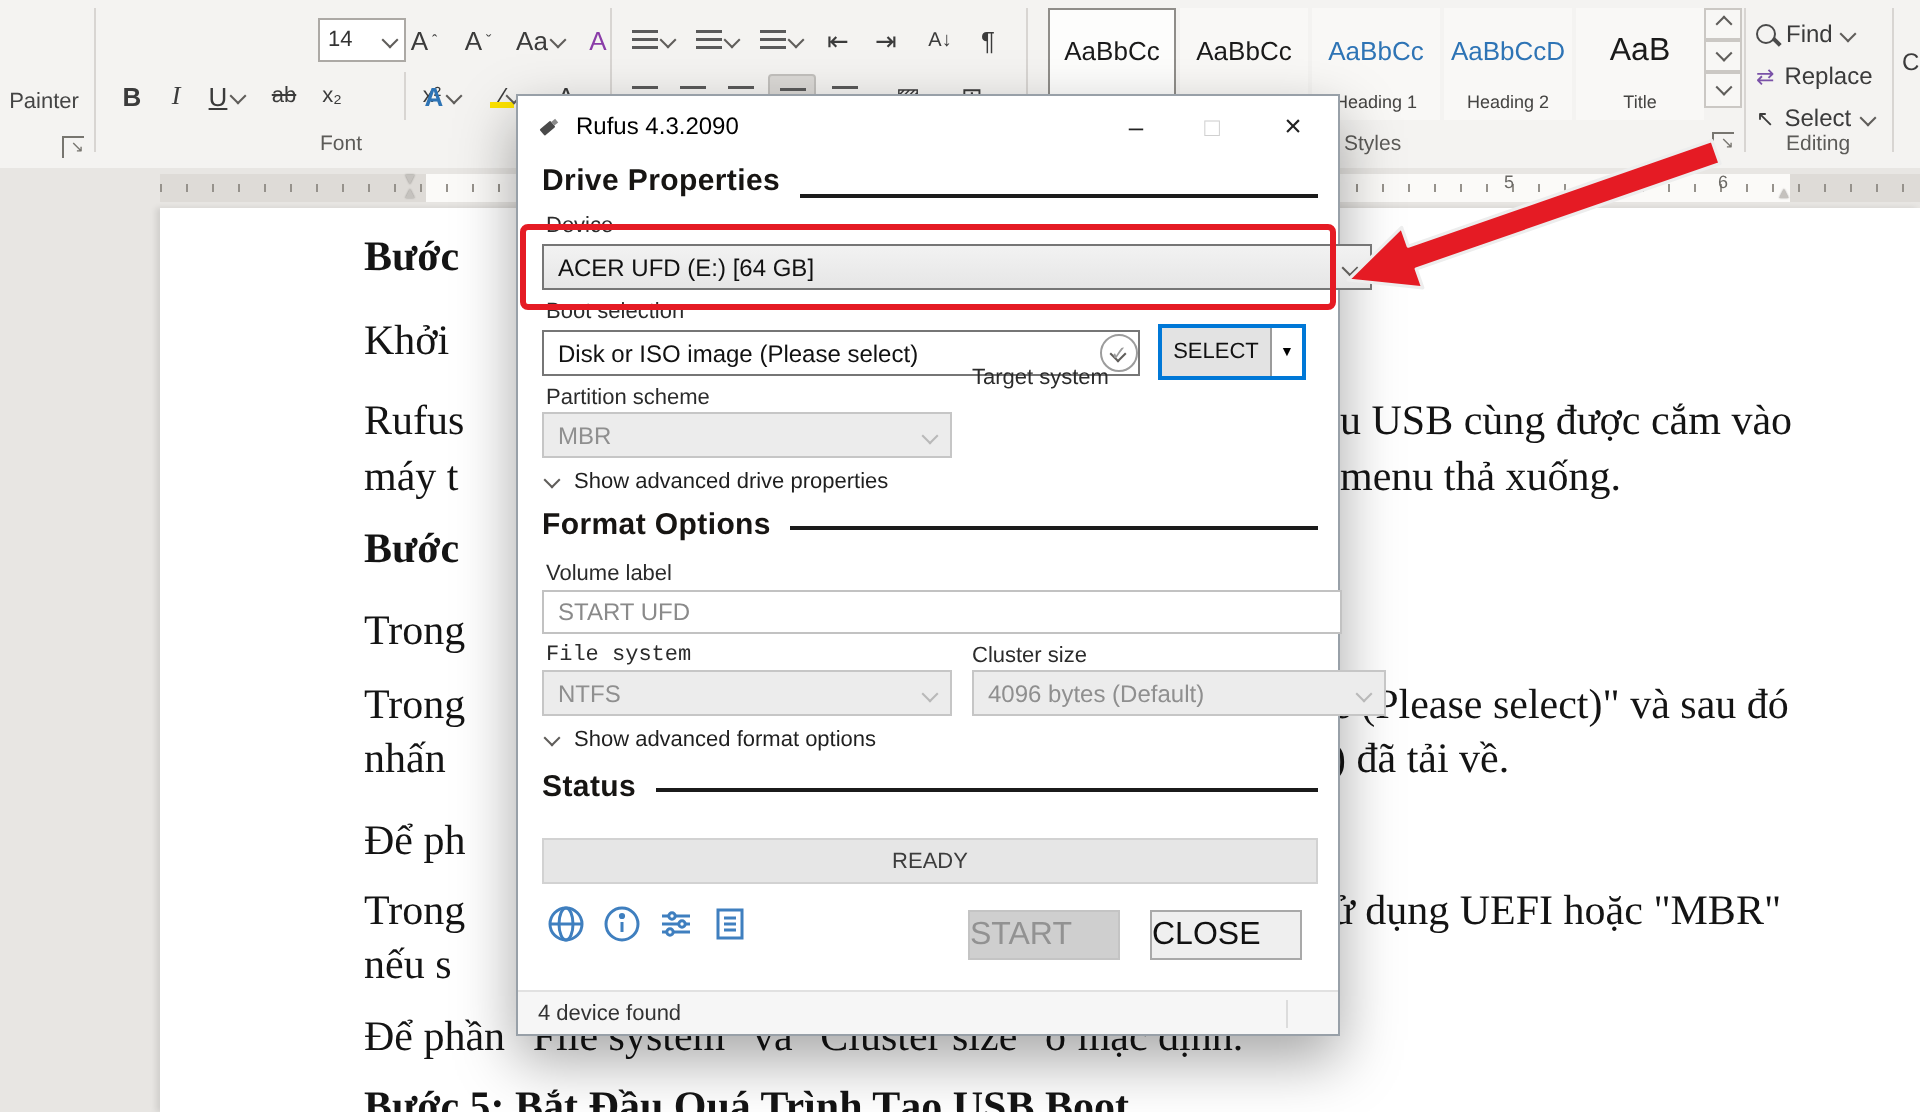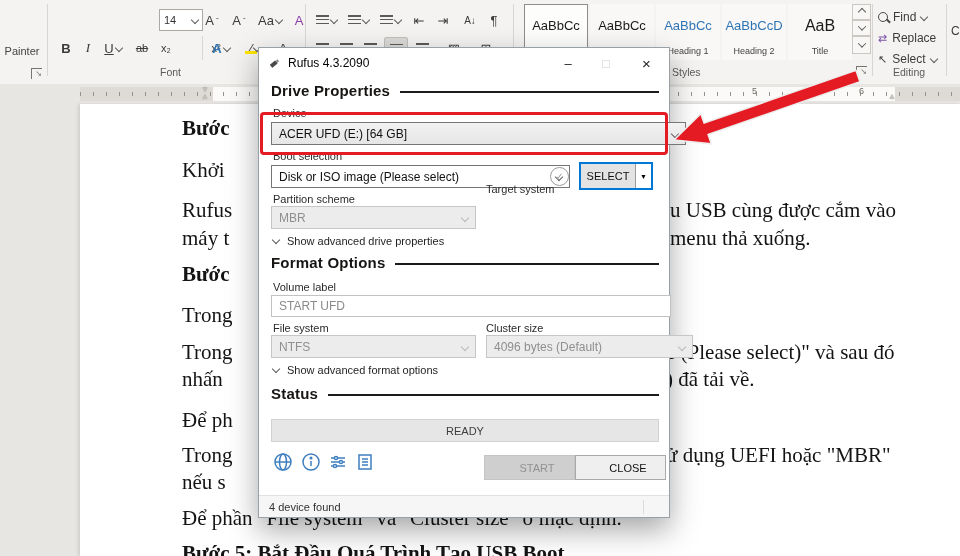--- a/index.html
+++ b/index.html
@@ -60,22 +60,22 @@
          display:flex;align-items:center;padding:0 20px 0 7px;font-size:12px;color:#111;white-space:nowrap;overflow:hidden;}
   .combo .chev{position:absolute;right:7px;}
   .combo.white{background:#fff;}
   .combo.dis{background:#ececec;border-color:#c6c6c6;color:#8f8f8f;}
   .combo.dis .chev{border-color:#b9b9b9;}
   .tbox{position:absolute;height:20px;border:1px solid #c2c2c2;background:#fff;display:flex;align-items:center;
         padding:0 7px;font-size:12px;color:#8a8a8a;}
   .advlink{position:absolute;left:14px;font-size:11px;color:#1f1f1f;display:flex;gap:8px;align-items:center;}
   .prog{position:absolute;left:12px;width:386px;height:21px;background:#e6e6e6;border:1px solid #d2d2d2;
         display:flex;align-items:center;justify-content:center;font-size:11px;color:#3d3d3d;}
-  .btn{position:absolute;height:23px;display:flex;align-items:center;justify-content:center;font-size:11px;
-       border:1px solid #a9a9a9;background:#efefef;color:#111;padding-left:15px;}
+  .btn{position:absolute;height:23px;display:flex;align-items:center;justify-content:flex-start;font-size:16px;
+       border:1px solid #a9a9a9;background:#efefef;color:#111;}
   .btn.dis{background:#cfcfcf;color:#929292;border-color:#c4c4c4;}
   .selwrap{position:absolute;left:320px;top:114px;width:70px;height:24px;border:2px solid #0078d7;display:flex;background:#fff;}
   .selmain{flex:1;background:#e3e3e3;display:flex;align-items:center;justify-content:center;font-size:11px;color:#111;}
   .selarrow{width:15px;border-left:1px solid #9b9b9b;display:flex;align-items:center;justify-content:center;
             font-size:7px;color:#000;background:#fff;}
   .ckc{position:absolute;width:17px;height:17px;border:1.5px solid #9c9c9c;border-radius:50%;
        display:flex;align-items:center;justify-content:center;font-size:10px;color:#9c9c9c;}
   .sbar{position:absolute;left:0;right:0;bottom:0;height:21px;background:#f6f6f6;border-top:1px solid #e1e1e1;
         display:flex;align-items:center;padding-left:10px;font-size:11px;color:#333;}
   .sdiv{position:absolute;right:25px;top:4px;bottom:3px;width:1px;background:#dcdcdc;}
@@ -299,21 +299,21 @@
     <div class="cap" style="left:290px;">
         <span>–</span>
       </div>
     <div class="cap" style="left:328px;color:#d0d0d0;">
         <span>□</span>
       </div>
     <div class="cap" style="left:366px;width:43px;font-size:15px;">
         <span>×</span>
       </div>
 
-    <div class="sect" style="top:34px;">
+    <div class="sect" style="top:34px;align-items:flex-end;">
         <span>Drive Properties</span>
         <span class="line"></span>
       </div>
 
     <div class="flabel" style="left:14px;top:59px;">Device</div>
     <div class="combo" style="left:12px;top:74px;width:386px;">
       <span>ACER UFD (E:) [64 GB]</span>
         <span class="chev"></span>
       </div>
 
@@ -347,21 +347,21 @@
     <div class="sect" style="top:206px;">
         <span>Format Options</span>
         <span class="line"></span>
       </div>
 
     <div class="flabel" style="left:14px;top:233px;">Volume label</div>
     <div class="tbox" style="left:12px;top:247px;width:384px;">
       <span>START UFD</span>
       </div>
 
-    <div class="flabel" style="left:14px;top:274px;">File system</div>
+    <div class="flabel" style="left:14px;top:274px;font-family:Liberation Mono, monospace;">File system</div>
     <div class="combo dis" style="left:12px;top:287px;width:176px;">
       <span>NTFS</span>
         <span class="chev"></span>
       </div>
     <div class="flabel" style="left:227px;top:274px;">Cluster size</div>
     <div class="combo dis" style="left:227px;top:287px;width:178px;">
       <span>4096 bytes (Default)</span>
         <span class="chev"></span>
       </div>
 

